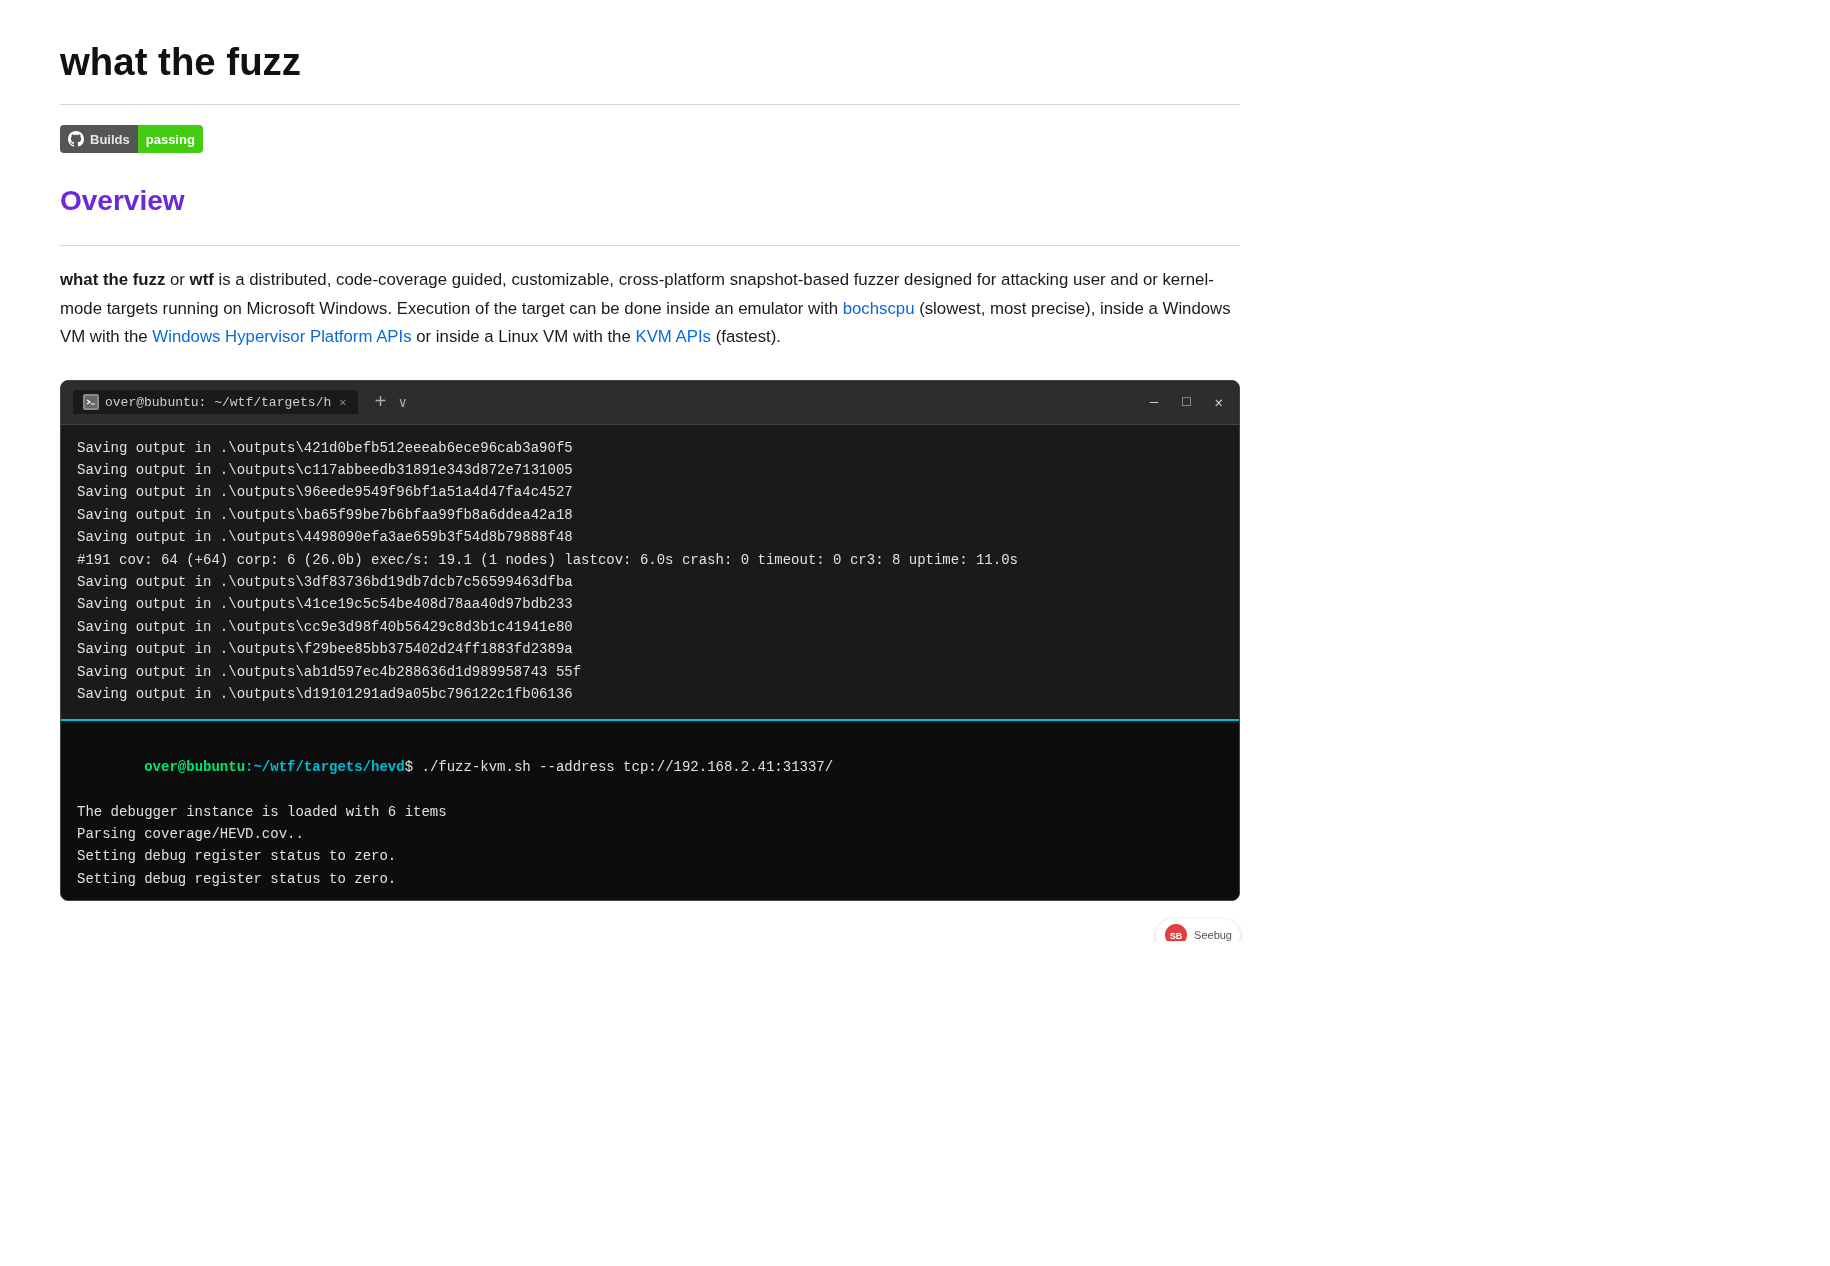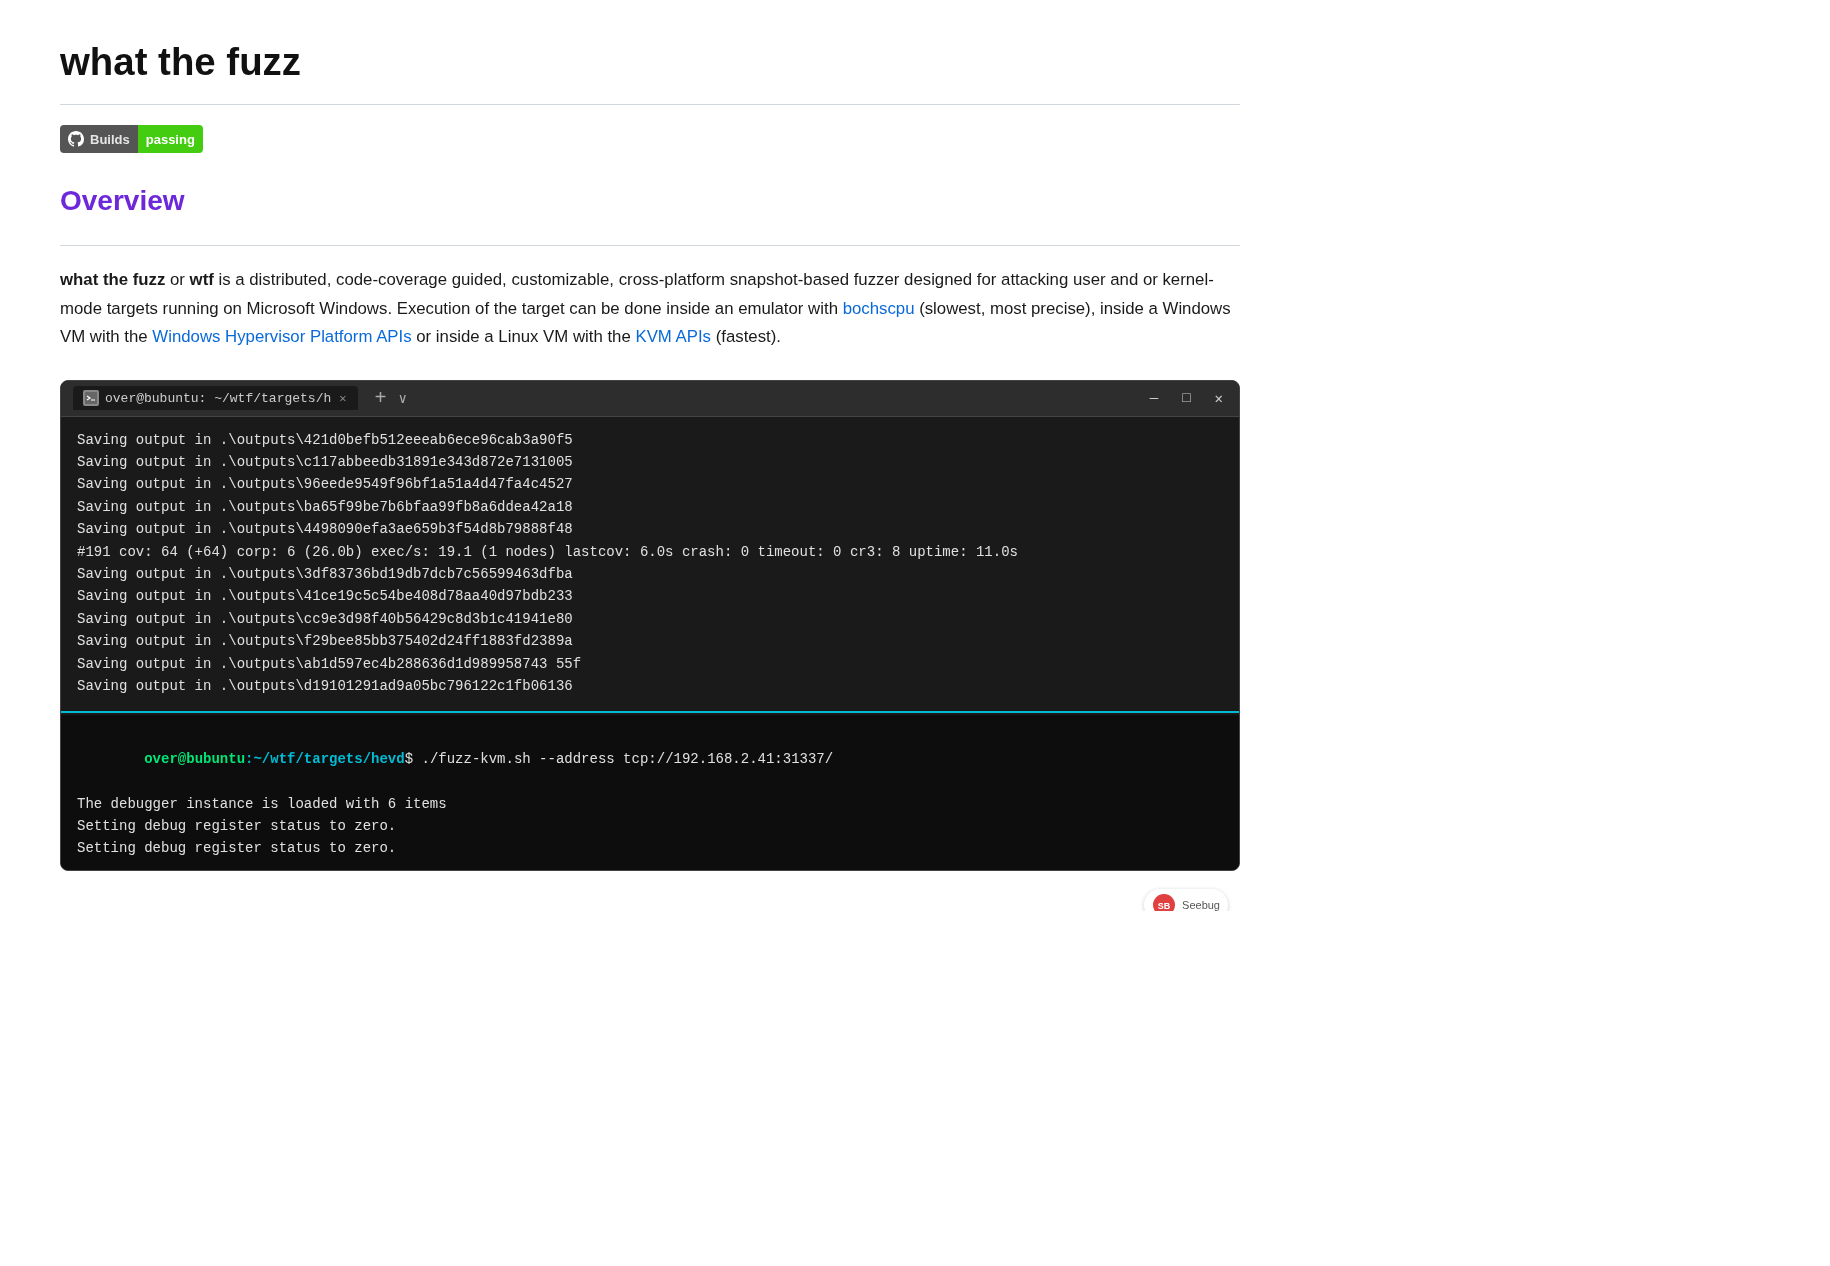--- a/index.html
+++ b/index.html
@@ -103,21 +103,21 @@
       border: 1px solid #444;
       background: #1a1a1a;
       font-family: 'Consolas', 'Courier New', monospace;
     }
 
     .terminal-titlebar {
       background: #2d2d2d;
       display: flex;
       align-items: center;
       padding: 0 12px;
-      height: 36px;
+      height: 44px;
       gap: 8px;
       border-bottom: 1px solid #444;
     }
 
     .terminal-tab {
       display: flex;
       align-items: center;
       gap: 6px;
       background: #1a1a1a;
       color: #ccc;
@@ -304,27 +304,28 @@
       <div class="line dim">Saving output in .\outputs\d19101291ad9a05bc796122c1fb06136</div>
     </div>
 
     <div class="terminal-divider"></div>
 
     <div class="terminal-bottom">
       <div class="line">
         <span class="prompt-user">over@bubuntu</span><span class="prompt-path">:~/wtf/targets/hevd</span><span class="prompt-dollar">$ ./fuzz-kvm.sh --address tcp://192.168.2.41:31337/</span>
       </div>
       <div class="line">The debugger instance is loaded with 6 items</div>
+      <div class="line">Parsing coverage/HEVD.cov..</div>
       <div class="line">Setting debug register status to zero.</div>
       <div class="line">Setting debug register status to zero.</div>
     </div>
   </div>
 
   <div style="position:relative; height:0;">
-    <div style="position:absolute; bottom:-50px; right:12px; display:flex; align-items:center; gap:6px; background:white; padding:4px 8px; border-radius:20px; box-shadow:0 1px 4px rgba(0,0,0,0.2);">
+    <div style="position:absolute; bottom:-50px; right:0; display:flex; align-items:center; gap:6px; background:white; padding:4px 8px; border-radius:20px; box-shadow:0 1px 4px rgba(0,0,0,0.2);">
       <svg width="24" height="24" viewBox="0 0 24 24" xmlns="http://www.w3.org/2000/svg">
         <circle cx="12" cy="12" r="11" fill="#e04040"></circle>
         <text x="12" y="16" text-anchor="middle" fill="white" font-size="9" font-weight="bold">SB</text>
       </svg>
       <span style="font-size:11px; color:#555;">Seebug</span>
     </div>
   </div>
 </div>
 
 </body></html>

